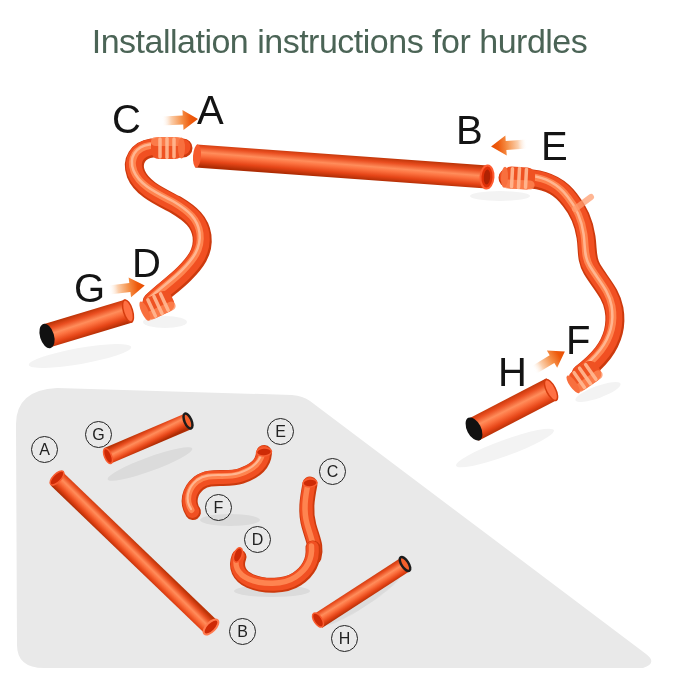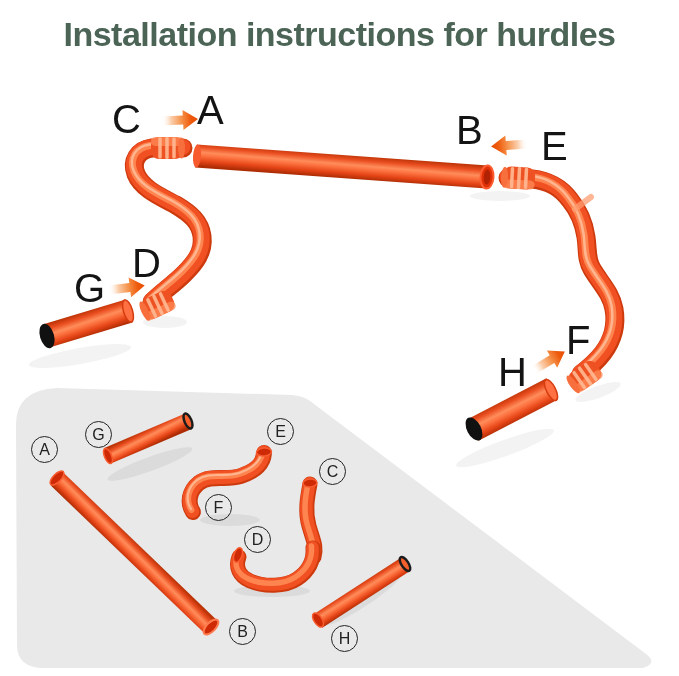--- a/index.html
+++ b/index.html
@@ -1,22 +1,22 @@
 <!DOCTYPE html>
 <html><head>
 <meta charset="utf-8">
 <style>
   html,body{margin:0;padding:0;background:#ffffff;}
   #stage{
     position:relative;width:679px;height:676px;overflow:hidden;background:#ffffff;
     font-family:"Liberation Sans",sans-serif;
   }
   #title{
-    position:absolute;top:13px;left:0;width:100%;
-    text-align:center;font-size:34px;font-weight:700;letter-spacing:-0.5px;
+    position:absolute;top:20px;left:0;width:100%;
+    text-align:center;font-size:34px;font-weight:400;letter-spacing:-0.5px;
     color:#4b6456;line-height:1.25;white-space:nowrap;
   }
   svg{position:absolute;top:0;left:0;}
   .lbl{
     position:absolute;font-size:40px;font-weight:400;color:#141414;line-height:1;
     user-select:none;
   }
   .clbl{
     position:absolute;width:27px;height:27px;border:1.5px solid #222;border-radius:50%;
     box-sizing:border-box;display:flex;align-items:center;justify-content:center;

